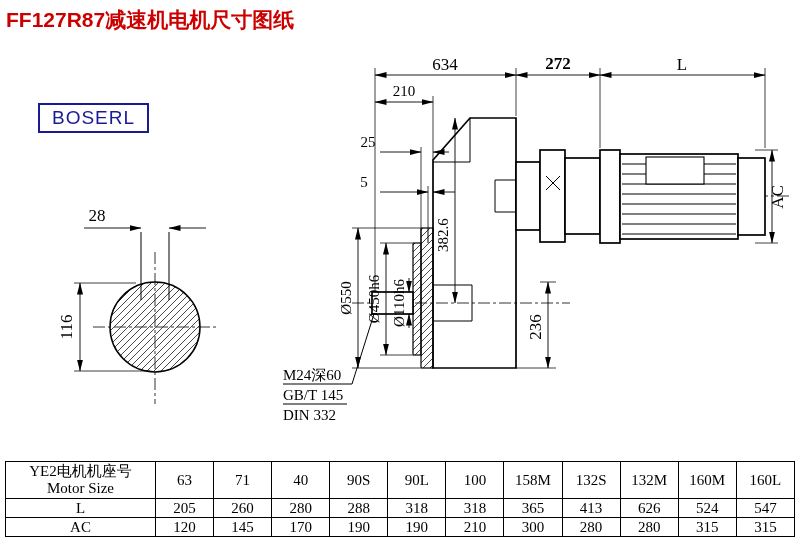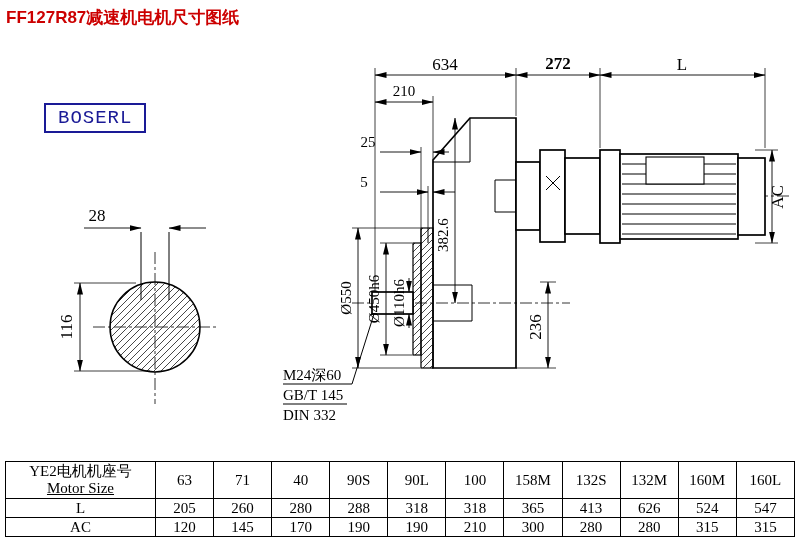--- a/index.html
+++ b/index.html
@@ -1,39 +1,39 @@
 <!DOCTYPE html>
 <html><head>
 <meta charset="utf-8">
 <style>
   html,body{margin:0;padding:0;}
   body{width:800px;height:554px;position:relative;background:#fff;
        font-family:"Liberation Serif",serif;color:#000;overflow:hidden;}
-  .page-title{position:absolute;left:6px;top:6px;font-size:17px;font-weight:bold;
+  .page-title{position:absolute;left:6px;top:6px;font-size:21px;font-weight:bold;
        font-family:"Liberation Sans",sans-serif;}
-  .brand-box{position:absolute;left:44px;top:103px;padding:2px 12px;
+  .brand-box{position:absolute;left:38px;top:103px;padding:2px 12px;
        border:2px solid #1a1a96;font-size:19px;letter-spacing:1px;
-       font-family:Liberation Mono, monospace;}
+       font-family:Liberation Sans, sans-serif;}
   svg{position:absolute;left:0;top:0;}
   svg text{font-family:"Liberation Serif",serif;font-size:15px;fill:#000;}
   .ln{stroke:#000;stroke-width:1;fill:none;}
   .thk{stroke:#000;stroke-width:1.7;fill:none;}
   .thkw{stroke:#000;stroke-width:1.7;fill:#fff;}
   .dim{stroke:#000;stroke-width:0.9;fill:none;}
   .ext{stroke:#000;stroke-width:0.75;fill:none;}
   .cl{stroke:#000;stroke-width:0.8;fill:none;stroke-dasharray:12 3 3 3;}
   .bold-dim{font-weight:bold;font-size:17px;}
   .big-dim{font-size:17px;}
   table.size-table{position:absolute;left:5px;top:461px;width:790px;
        border-collapse:collapse;table-layout:fixed;font-size:15px;}
   .size-table td,.size-table th{border:1px solid #000;text-align:center;
        padding:0;height:18px;font-weight:normal;}
   .size-table th.head{height:36px;line-height:17px;}
   .size-table col.c0{width:150px;}
-  .u{text-decoration:underline;}
+  .u{}
 </style>
 </head>
 <body>
 
 <div class="page-title" style="color:#cc0000;">FF127R87减速机电机尺寸图纸</div>
 
 <div class="brand-box" style="color:#1a1a96;">BOSERL</div>
 
 <svg width="800" height="554" viewBox="0 0 800 554">
   <defs>

